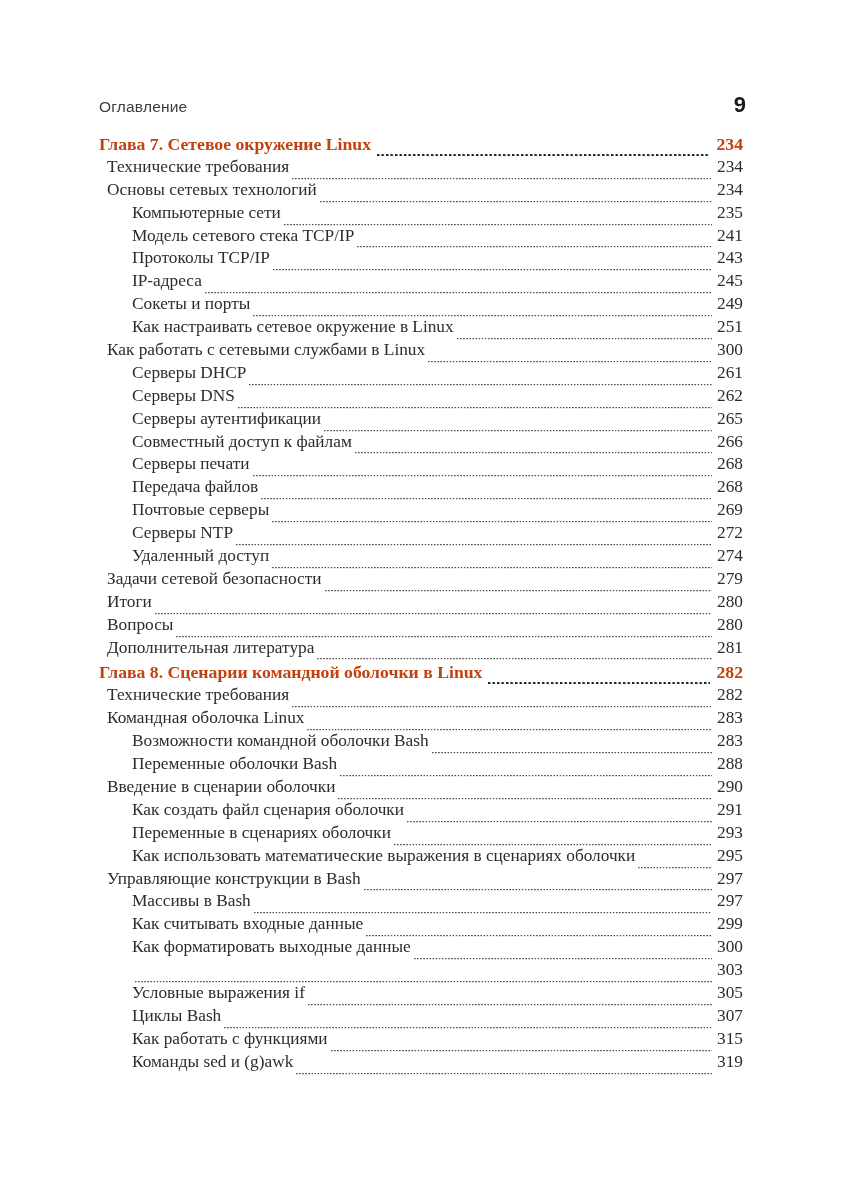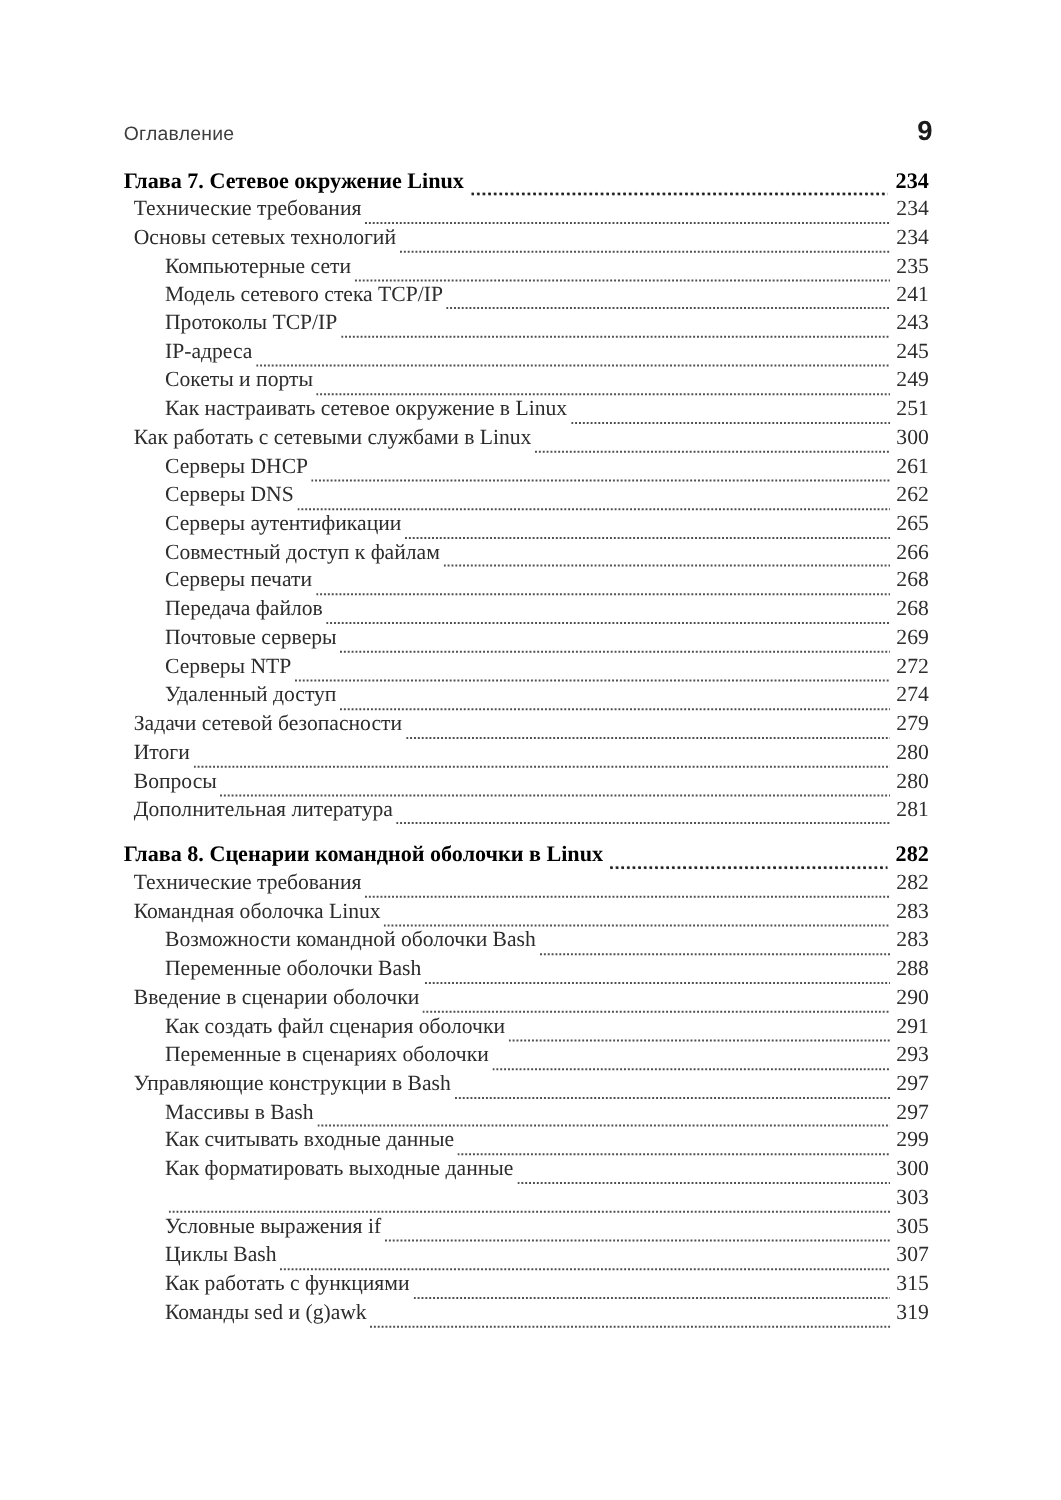--- a/index.html
+++ b/index.html
@@ -47,23 +47,23 @@
   }
   .row {
     display: flex;
     align-items: baseline;
     height: 22.9px;
     white-space: nowrap;
   }
   .row.chapter {
     font-weight: bold;
     font-size: 17.7px;
-    color: #000000;
-  }
-  .row.chapter.gap-above { margin-top: 13px; }
+    color: #c2410c;
+  }
+  .row.chapter.gap-above { margin-top: 2px; }
   .row.lvl1 { padding-left: 8px; font-family: Liberation Serif, serif; }
   .row.lvl2 { padding-left: 33px; }
 
   .label { flex: none; }
   .pageno { flex: none; }
 
   
   .dots {
     flex: 1 1 auto;
     align-self: flex-end;      
@@ -238,20 +238,25 @@
     <div class="row entry lvl2">
       <span class="label">Как создать файл сценария оболочки</span>
       <span class="dots"></span>
       <span class="pageno">291</span>
     </div>
     <div class="row entry lvl2">
       <span class="label">Переменные в сценариях оболочки</span>
       <span class="dots"></span>
       <span class="pageno">293</span>
     </div>
+    <div class="row entry lvl2">
+      <span class="label">Как использовать математические выражения в сценариях оболочки</span>
+      <span class="dots"></span>
+      <span class="pageno">295</span>
+    </div>
     <div class="row entry lvl1">
       <span class="label">Управляющие конструкции в Bash</span>
       <span class="dots"></span>
       <span class="pageno">297</span>
     </div>
     <div class="row entry lvl2">
       <span class="label">Массивы в Bash</span>
       <span class="dots"></span>
       <span class="pageno">297</span>
     </div>

